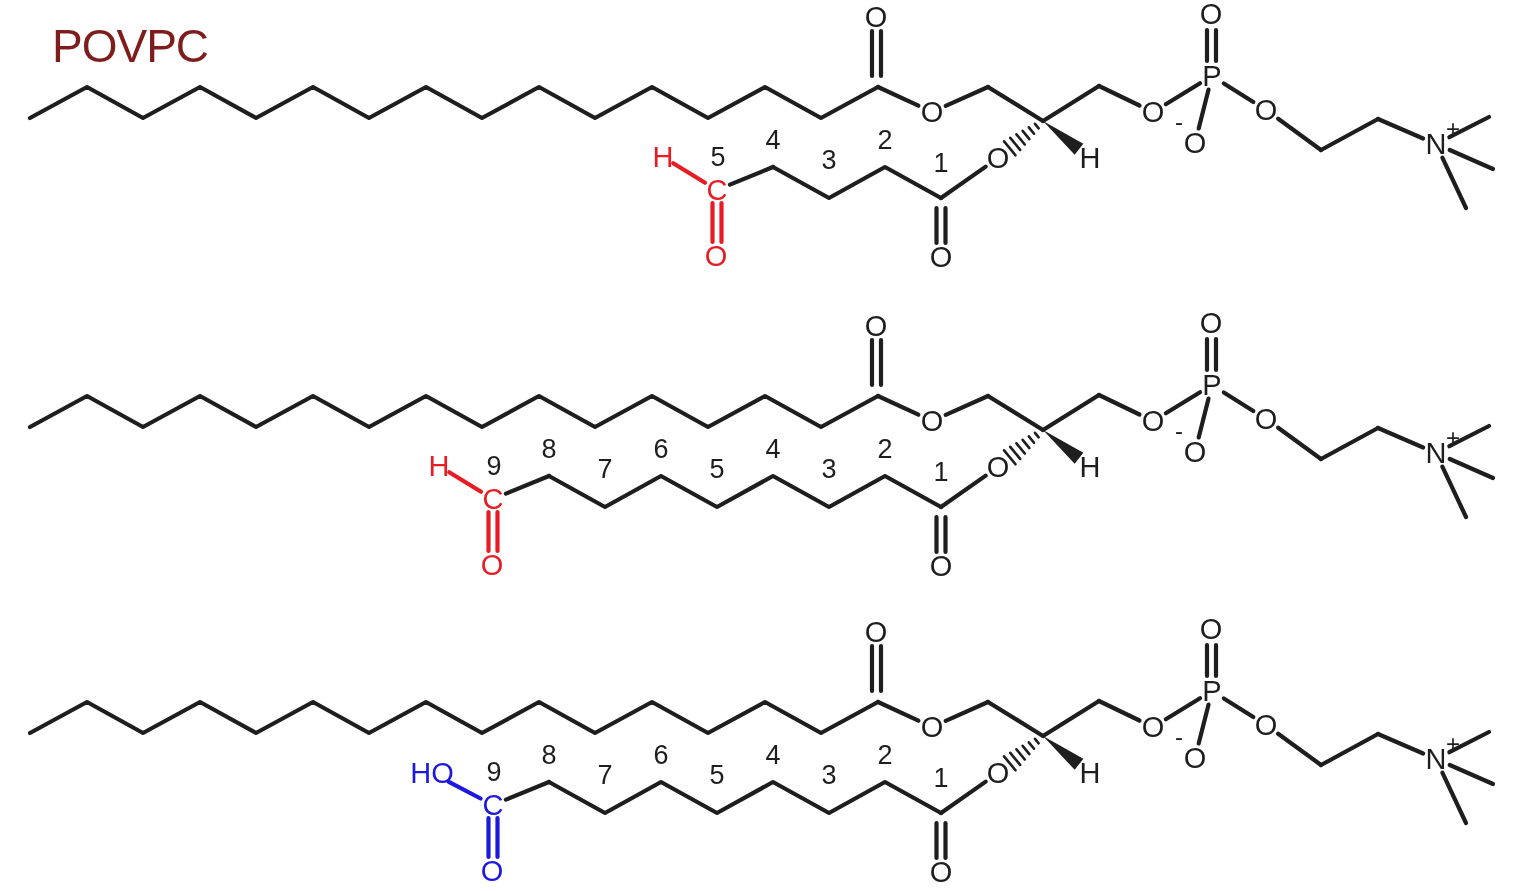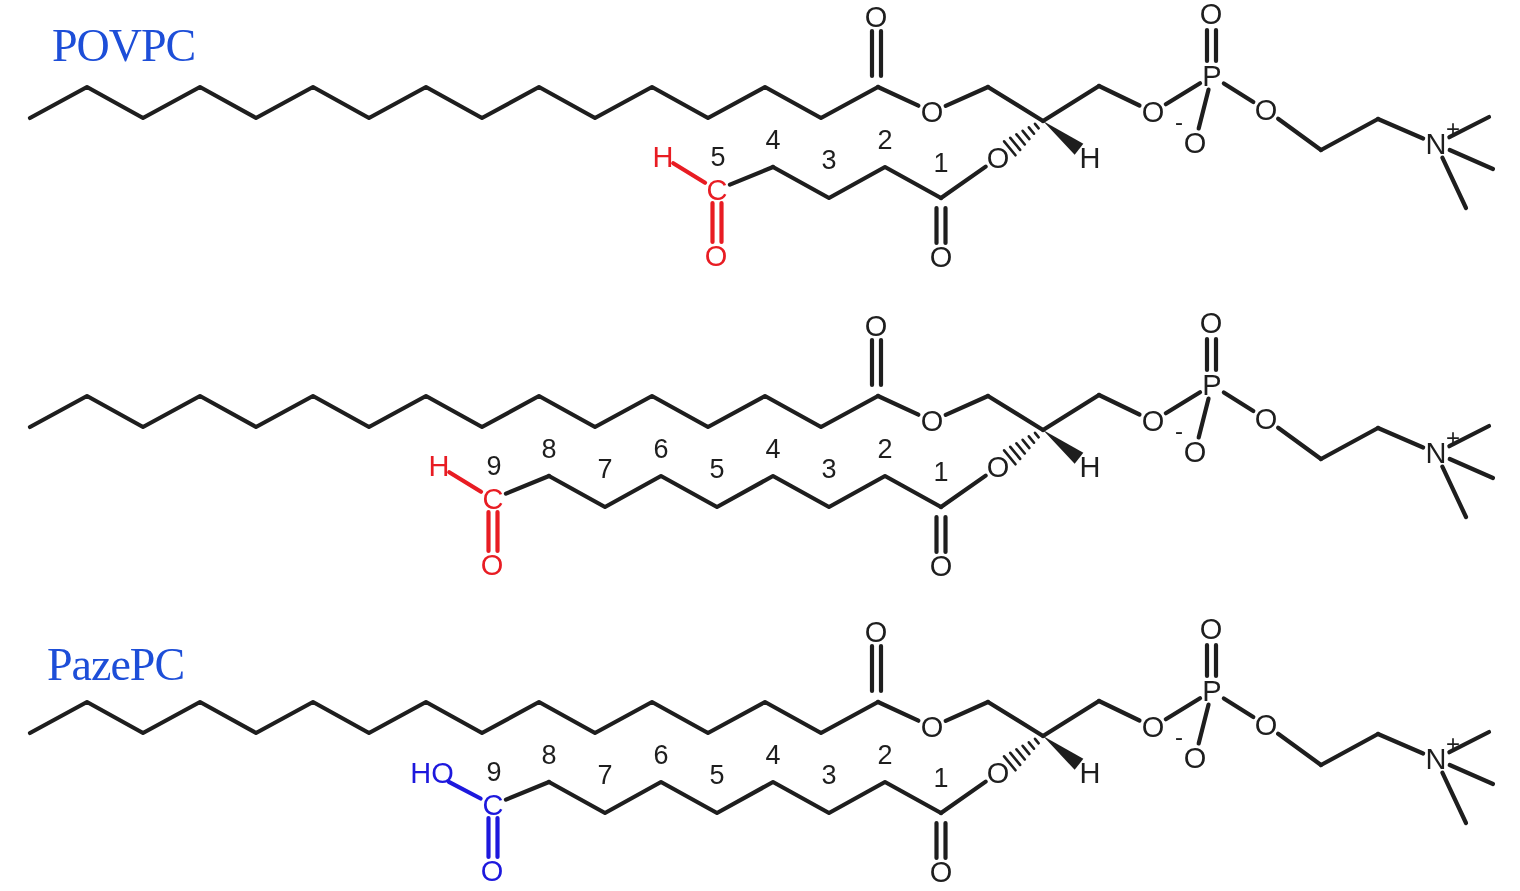--- a/index.html
+++ b/index.html
@@ -1,20 +1,20 @@
 <!DOCTYPE html>
 <html><head>
 <meta charset="utf-8">
 <style>
   html,body{margin:0;padding:0;background:#ffffff;}
   .figure{position:relative;width:1520px;height:891px;background:#ffffff;overflow:hidden;
           font-family:"Liberation Sans", sans-serif;}
   .figure svg{position:absolute;left:0;top:0;width:1520px;height:891px;}
-  .mol-title{position:absolute;font-size:46px;line-height:1.0;color:#1d4ed8;
-             font-family:Liberation Serif, serif;font-weight:500;letter-spacing:-1px;
+  .mol-title{position:absolute;font-size:46px;line-height:1.0;color:#7f1d1d;
+             font-family:Liberation Sans, sans-serif;font-weight:500;letter-spacing:-1px;
              white-space:nowrap;}
   text{font-family:"Liberation Sans", sans-serif;}
 </style>
 </head>
 <body>
 
 <div class="figure">
   <svg id="mol-svg" viewBox="0 0 1520 891">
       <g transform="translate(0,0)">
         <polyline points="30,118 87,87 143,118 200,87 256,118 313,87 369,118 426,87 482,118 539,87 595,118 652,87 708,118 765,87 821,118 878,87" fill="none" stroke="#1e1e1e" stroke-width="4.2" stroke-linecap="round" stroke-linejoin="round"></polyline>
@@ -190,14 +190,13 @@
         <text x="494" y="165.72" text-anchor="middle" font-size="27" fill="#1e1e1e">9</text>
         <line x1="448.8253972814182" y1="166.82643791812103" x2="480.60233884527076" y2="183.49630890243714" stroke="#1d18dd" stroke-width="4.2" stroke-linecap="round"></line>
         <text x="432" y="168.44" text-anchor="middle" font-size="29" fill="#1d18dd">HO</text>
         <text x="493" y="200.44" text-anchor="middle" font-size="29" fill="#1d18dd">C</text>
         <line x1="488.5" y1="203" x2="488.5" y2="242" stroke="#1d18dd" stroke-width="4.2" stroke-linecap="round"></line>
         <line x1="497.5" y1="203" x2="497.5" y2="242" stroke="#1d18dd" stroke-width="4.2" stroke-linecap="round"></line>
         <text x="492" y="266.44" text-anchor="middle" font-size="29" fill="#1d18dd">O</text>
       </g>
     </svg>
   <div class="mol-title" style="left:52px;top:23px">POVPC</div>
-  <div class="mol-title" style="left:47px;top:642px">PazePC</div>
 </div>
 
 </body></html>

